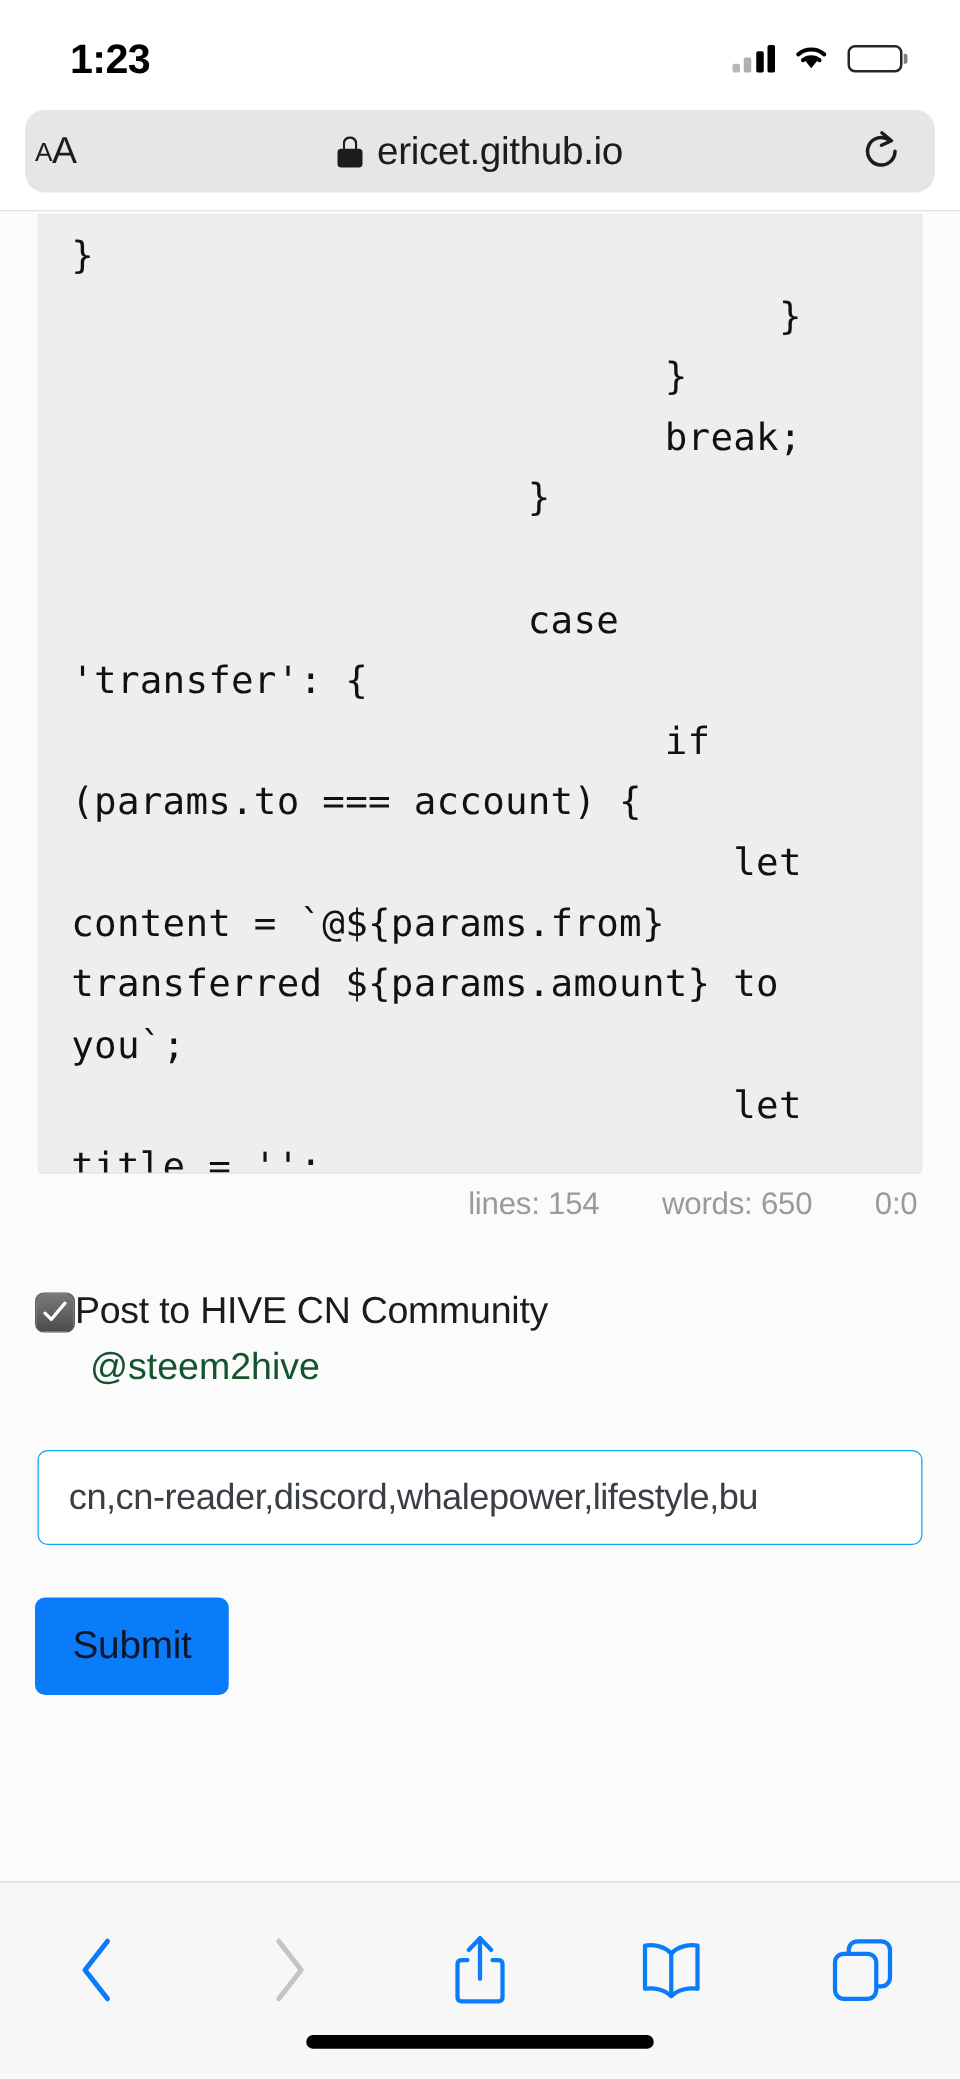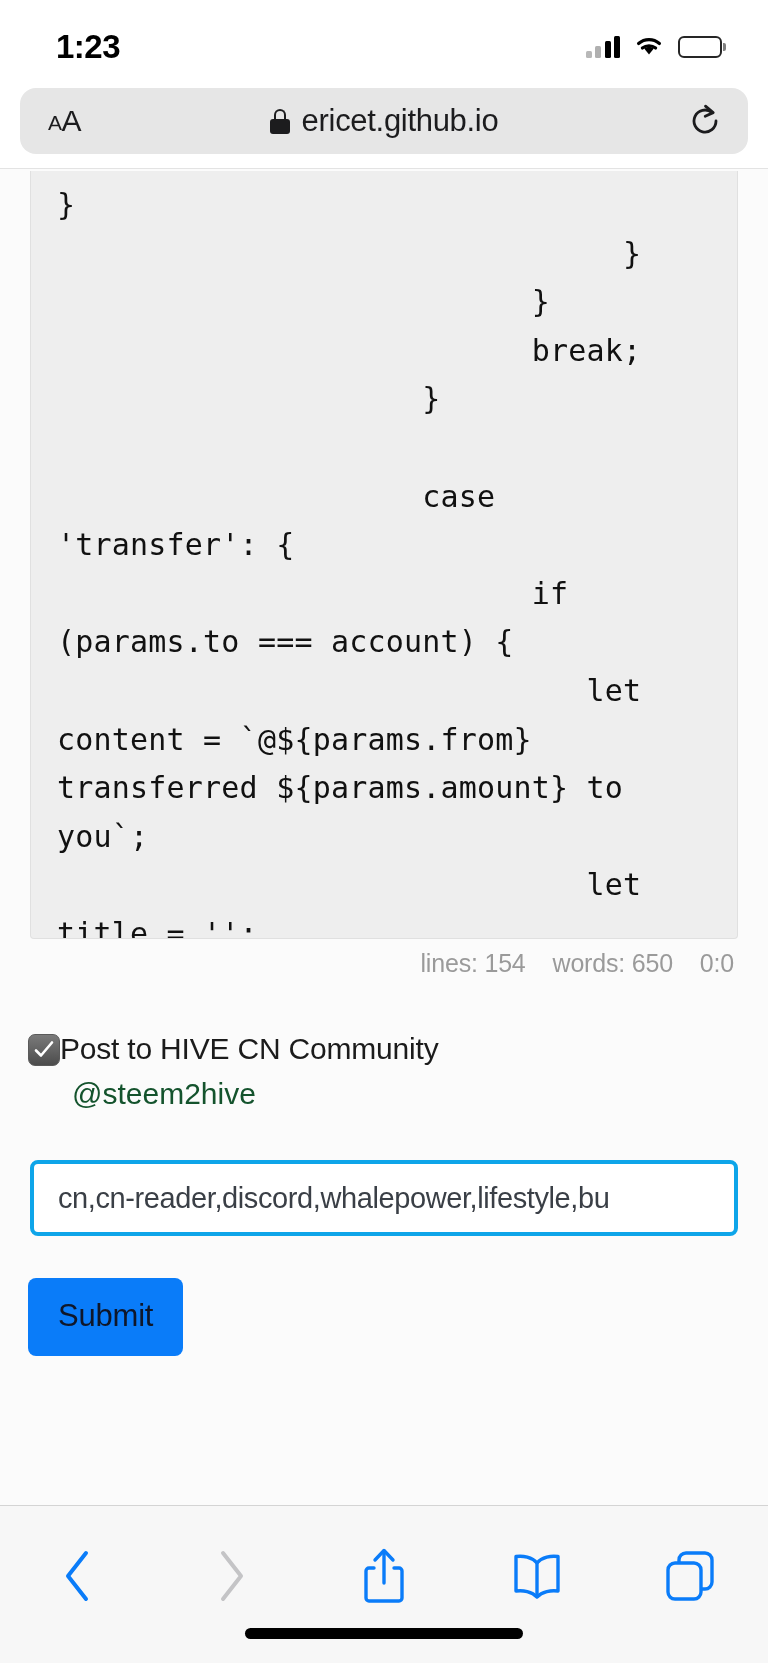--- a/index.html
+++ b/index.html
@@ -83,21 +83,21 @@
     width: 100%;
     height: 66px;
     background: #e6e6e6;
     border-radius: 16px;
     display: flex;
     align-items: center;
     justify-content: center;
   }
   .aa-btn {
     position: absolute;
-    left: 28px; top: 50%;
+    left: 8px; top: 50%;
     transform: translateY(-50%);
     font-size: 30px;
     color: #1c1c1e;
     letter-spacing: -0.5px;
     line-height: 1;
   }
   .aa-btn .small { font-size: 21px; vertical-align: 1px; }
   .url-center {
     display: flex;
     align-items: center;
@@ -153,21 +153,21 @@
     line-height: 1.62;
     color: #111;
     white-space: pre-wrap;
     word-break: break-word;
     letter-spacing: 0.2px;
   }
   .stats {
     display: flex;
     align-items: center;
     justify-content: flex-end;
-    gap: 27px;
+    gap: 50px;
     padding: 10px 34px 0 0;
     font-size: 25px;
     color: #9a9a9a;
     letter-spacing: -0.2px;
   }
   .stats .cursor { }
 
   .checks {
     margin: 48px 0 0 28px;
   }
@@ -189,21 +189,21 @@
     border: 1px solid #5a5a5a;
     position: relative;
   }
   .cbox svg { position: absolute; left: 4px; top: 4px; }
   .check-indent { margin-left: 44px; }
 
   .tags-wrap { padding: 44px 30px 0 30px; }
   .tags-input {
     width: 100%;
     height: 76px;
-    border: 4px solid #0ea5e9;
+    border: 1px solid #0ea5e9;
     border-radius: 8px;
     background: #ffffff;
     font-family: "Liberation Sans", sans-serif;
     font-size: 29px;
     color: #3a3f46;
     padding: 0 24px;
     letter-spacing: -0.4px;
     outline: none;
   }
   .submit-wrap { padding: 42px 0 0 28px; }

